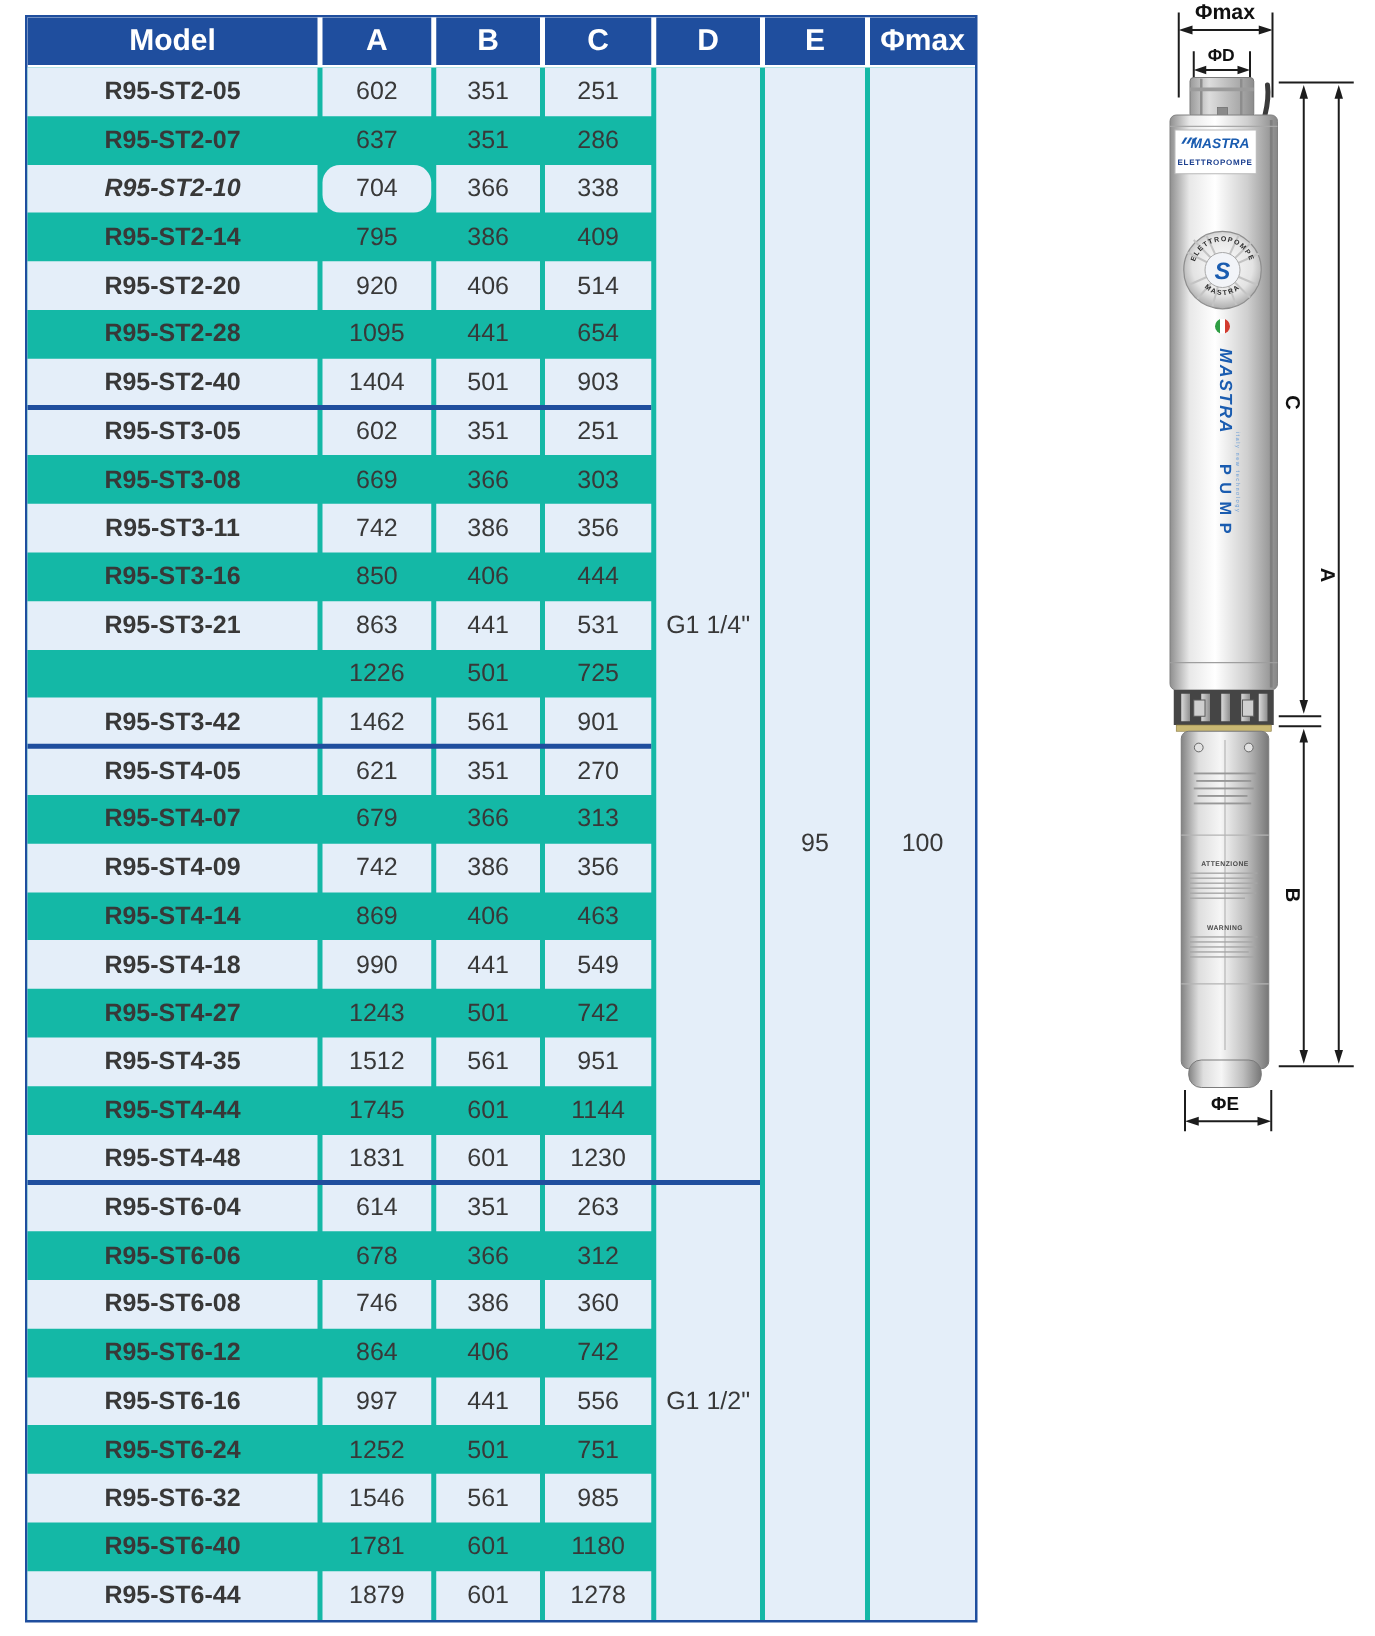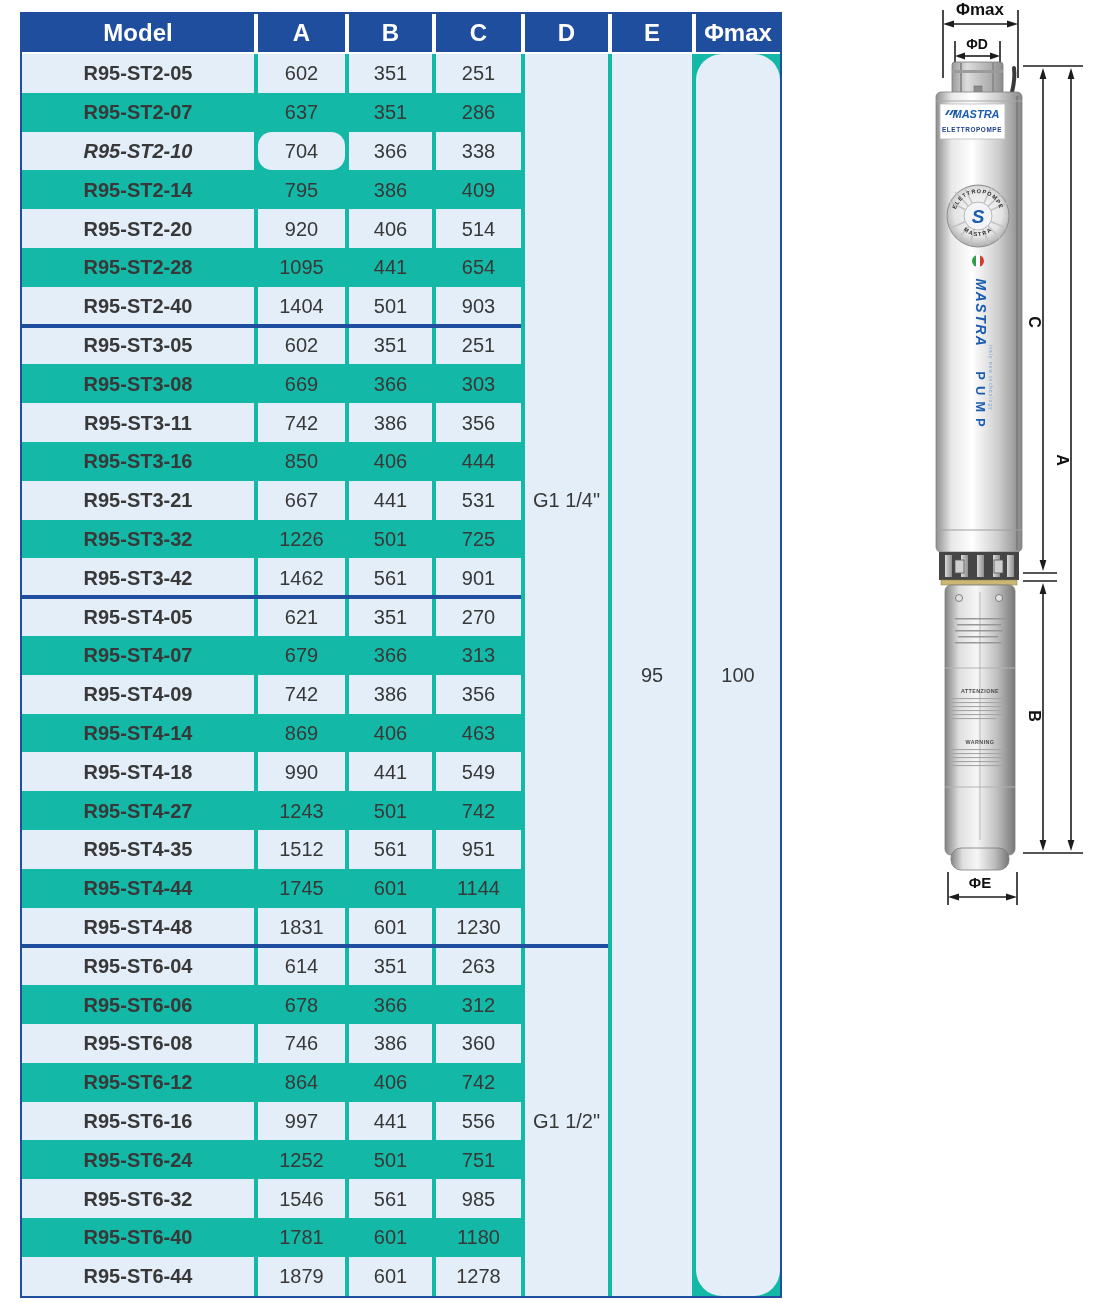--- a/index.html
+++ b/index.html
@@ -88,24 +88,23 @@
         <div class="cell" style="grid-area: 9 / 4;">303</div>
         <div class="cell model lb" style="grid-area: 10 / 1;">R95-ST3-11</div>
         <div class="cell lb" style="grid-area: 10 / 2;">742</div>
         <div class="cell lb" style="grid-area: 10 / 3;">386</div>
         <div class="cell lb" style="grid-area: 10 / 4;">356</div>
         <div class="cell model" style="grid-area: 11 / 1;">R95-ST3-16</div>
         <div class="cell" style="grid-area: 11 / 2;">850</div>
         <div class="cell" style="grid-area: 11 / 3;">406</div>
         <div class="cell" style="grid-area: 11 / 4;">444</div>
         <div class="cell model lb" style="grid-area: 12 / 1;">R95-ST3-21</div>
-        <div class="cell lb" style="grid-area: 12 / 2;">667</div>
+        <div class="cell lb" style="grid-area: 12 / 2;">863</div>
         <div class="cell lb" style="grid-area: 12 / 3;">441</div>
         <div class="cell lb" style="grid-area: 12 / 4;">531</div>
-        <div class="cell model" style="grid-area: 13 / 1;">R95-ST3-32</div>
         <div class="cell" style="grid-area: 13 / 2;">1226</div>
         <div class="cell" style="grid-area: 13 / 3;">501</div>
         <div class="cell" style="grid-area: 13 / 4;">725</div>
         <div class="cell model lb" style="grid-area: 14 / 1;">R95-ST3-42</div>
         <div class="cell lb" style="grid-area: 14 / 2;">1462</div>
         <div class="cell lb" style="grid-area: 14 / 3;">561</div>
         <div class="cell lb" style="grid-area: 14 / 4;">901</div>
         <div class="cell model lb" style="grid-area: 15 / 1;">R95-ST4-05</div>
         <div class="cell lb" style="grid-area: 15 / 2;">621</div>
         <div class="cell lb" style="grid-area: 15 / 3;">351</div>
@@ -174,21 +173,21 @@
         <div class="cell" style="grid-area: 31 / 2;">1781</div>
         <div class="cell" style="grid-area: 31 / 3;">601</div>
         <div class="cell" style="grid-area: 31 / 4;">1180</div>
         <div class="cell model lb" style="grid-area: 32 / 1;">R95-ST6-44</div>
         <div class="cell lb" style="grid-area: 32 / 2;">1879</div>
         <div class="cell lb" style="grid-area: 32 / 3;">601</div>
         <div class="cell lb" style="grid-area: 32 / 4;">1278</div>
         <div class="cell merged" style="grid-area: 1 / 5 / span 23;">G1 1/4"</div>
         <div class="cell merged" style="grid-area: 24 / 5 / span 9;">G1 1/2"</div>
         <div class="cell merged" style="grid-area: 1 / 6 / span 32;">95</div>
-        <div class="cell merged" style="grid-area: 1 / 7 / span 32; border-radius: 26px;">100</div>
+        <div class="cell merged" style="grid-area: 1 / 7 / span 32;">100</div>
         <div class="sep" style="top: 269.6px; width: 499px;"></div>
         <div class="sep" style="top: 541.2px; width: 499px;"></div>
         <div class="sep" style="top: 890.4px; width: 586px;"></div>
       </div>
   </div>
 
   <div class="pump-wrap">
   <svg width="205" height="915" viewBox="0 0 205 915">
     <defs>
       <linearGradient id="bodyGrad" x1="0" y1="0" x2="1" y2="0">

